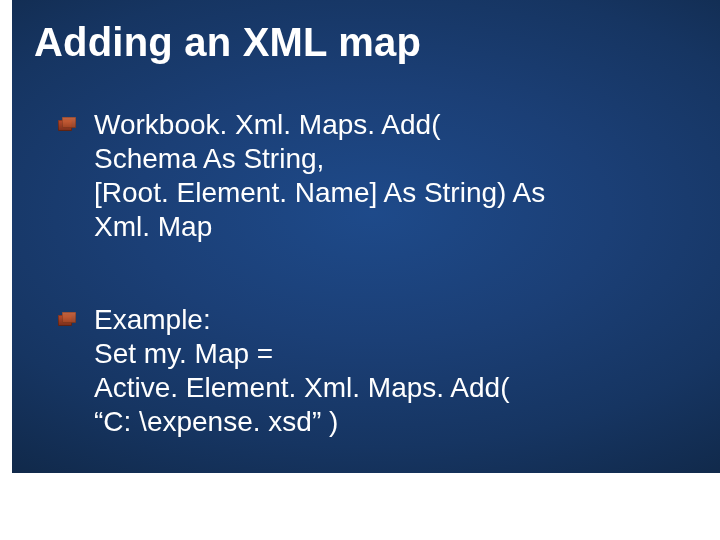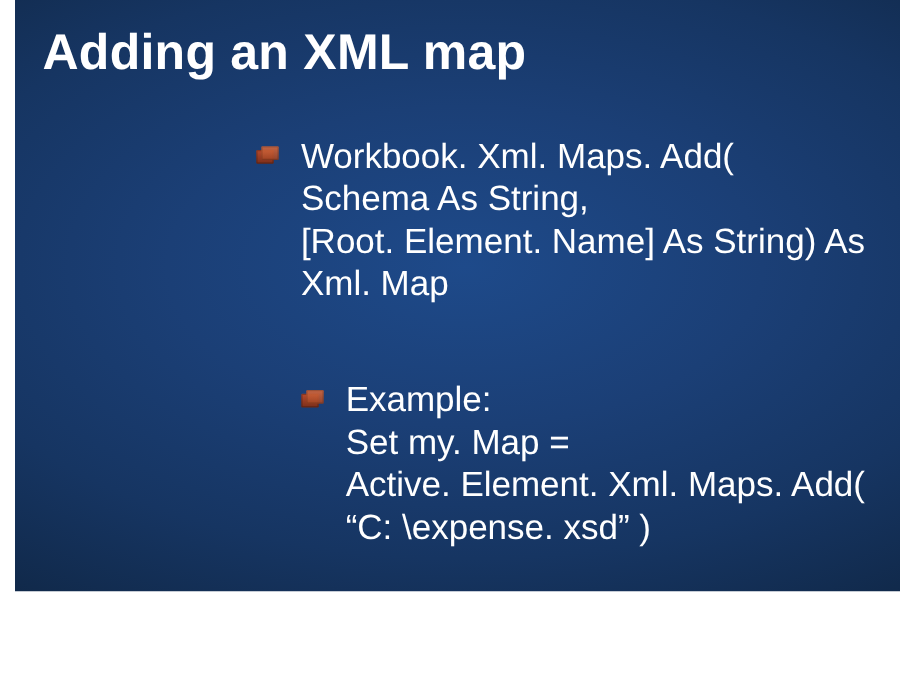--- a/index.html
+++ b/index.html
@@ -36,21 +36,20 @@
   .body {
     position: absolute;
     top: 108px;
     left: 46px;
     right: 40px;
   }
   .item {
     display: flex;
     align-items: flex-start;
     margin-bottom: 58px;
-    justify-content: flex-end;
   }
   .bullet {
     flex: 0 0 auto;
     width: 18px;
     height: 16px;
     margin-top: 10px;
     margin-right: 18px;
     position: relative;
   }
   .bullet .box {

